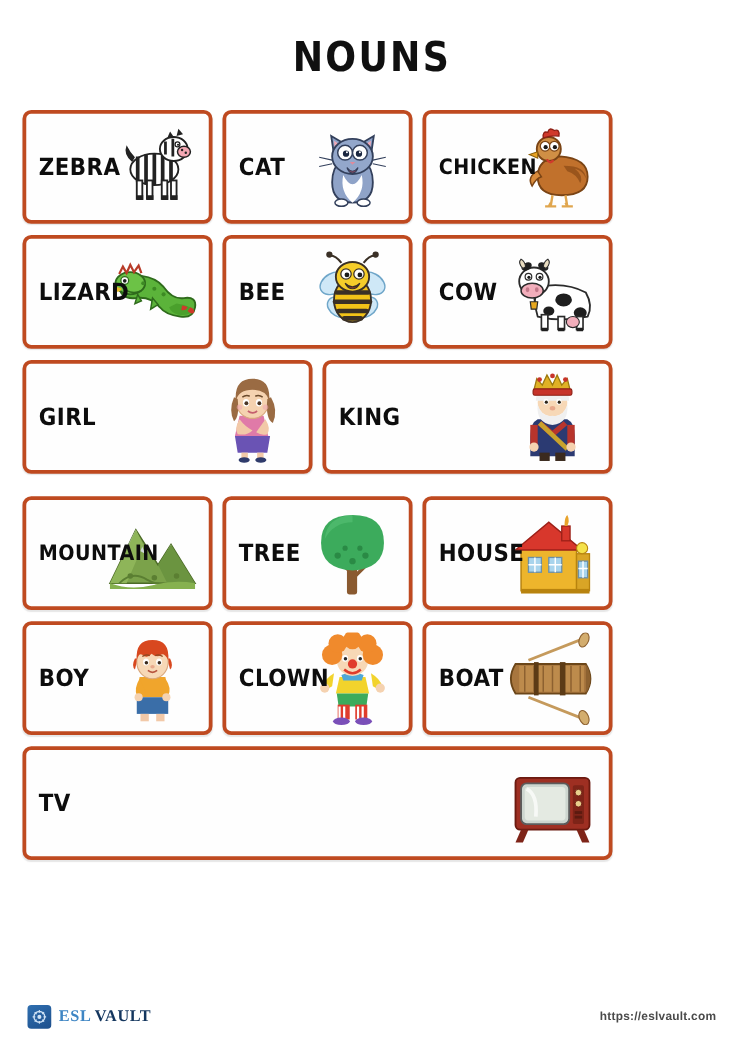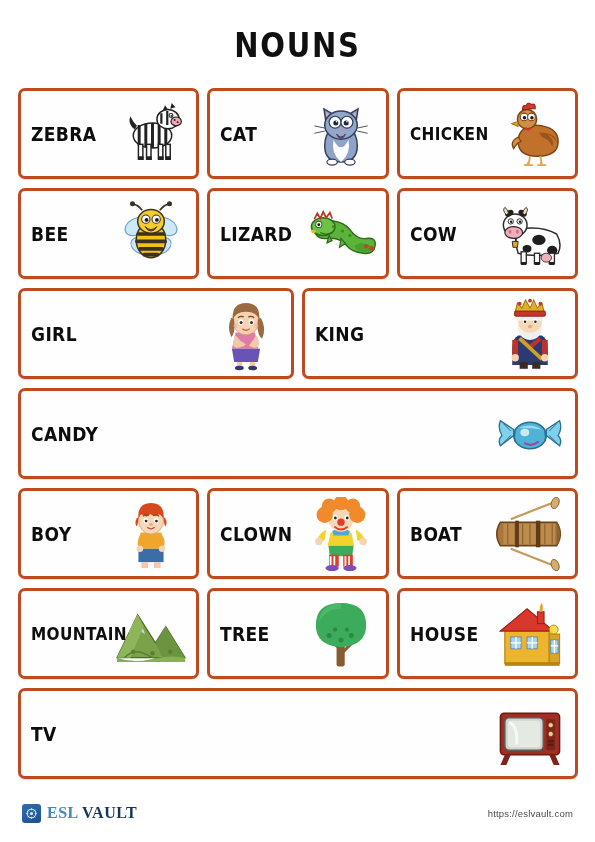--- a/index.html
+++ b/index.html
@@ -19,21 +19,21 @@
     letter-spacing: 2px;
     color: #101010;
     padding-top: 26px;
     padding-bottom: 14px;
     transform: scaleX(0.88);
   }
 
   .grid {
     position: absolute;
     left: 18px; top: 88px;
-    width: 560px;
+    width: 472px;
     display: flex;
     flex-direction: column;
     gap: 9px;
   }
   .row { display: flex; gap: 8px; }
 
   .card {
     position: relative;
     flex: 1 1 0;
     height: 91px;
@@ -80,31 +80,32 @@
   }
   .brand { display: flex; align-items: center; gap: 6px; }
   .brand-mark {
     width: 19px; height: 19px;
     border-radius: 3px;
     background: linear-gradient(150deg,#2f6fb0,#1d4f8c);
     display: flex; align-items: center; justify-content: center;
   }
   .brand-text {
     font-family: "Liberation Serif", serif;
-    font-size: 16px;
+    font-size: 13px;
     font-weight: 700;
     letter-spacing: 0.5px;
   }
   .brand-text .t1 { color: #3f86c4; }
   .brand-text .t2 { color: #14365e; }
   .site-url {
     font-family: "Liberation Sans", sans-serif;
     font-size: 9.5px;
     color: #4a4a4a;
     letter-spacing: 0.2px;
+    font-weight: bold;
   }
 </style>
 </head>
 <body>
 
 <div class="page">
 
   <div class="page-title">NOUNS</div>
 
   <div class="grid">
@@ -176,60 +177,60 @@
             <path d="M44 41 q3 6 7 1" stroke="#d03a2c" stroke-width="2.6" fill="none"></path>
             <path d="M50 80 l-2 12 M64 80 l2 12" stroke="#e0a64e" stroke-width="2.6"></path>
             <path d="M42 92 h12 M46 92 l2 -4 M60 92 h12 M66 92 l-2 -4" stroke="#e0a64e" stroke-width="2.4" fill="none"></path>
           </svg>
         </span>
       </div>
     </div>
 
     <div class="row">
       <div class="card">
+        <span class="word">LIZARD</span>
+        <span class="art">
+          <svg viewBox="0 0 100 100">
+            <path d="M14 44 q8 -14 24 -12 q16 2 24 12 q10 14 22 12 q14 -2 12 10 q-2 12 -16 10 q-16 -2 -22 -10 q-10 -12 -26 -10 q-16 2 -18 -12z" fill="#5bb33a" stroke="#2f6b1c" stroke-width="2"></path>
+            <path d="M76 62 q12 2 18 6 q-4 8 -16 6 q-8 -2 -10 -8z" fill="#4aa02c"></path>
+            <path d="M82 64 q4 0 6 2 q-2 4 -7 3z" fill="#cf3a2a"></path>
+            <path d="M91 66 q5 2 4 6 q-4 2 -7 -2z" fill="#cf3a2a"></path>
+            <ellipse cx="26" cy="40" rx="16" ry="12" fill="#6cc246" stroke="#2f6b1c" stroke-width="2"></ellipse>
+            <path d="M14 30 l4 -8 l4 7 l4 -9 l4 8 l5 -7 l3 8" stroke="#b83b28" stroke-width="2.4" fill="none"></path>
+            <circle cx="20" cy="37" r="4.2" fill="#fff" stroke="#2f6b1c" stroke-width="1.4"></circle>
+            <circle cx="20" cy="37.4" r="2" fill="#1a1a1a"></circle>
+            <path d="M12 44 q-4 2 -1 5 q4 1 6 -3z" fill="#e8bb2c"></path>
+            <path d="M22 48 q8 4 16 0" stroke="#2f6b1c" stroke-width="1.6" fill="none"></path>
+            <path d="M34 52 l-3 10 l7 -3z M50 56 l-2 12 l8 -5z" fill="#5bb33a" stroke="#2f6b1c" stroke-width="1.6"></path>
+            <circle cx="40" cy="40" r="2.2" fill="#3d8a24"></circle>
+              <circle cx="52" cy="46" r="2.2" fill="#3d8a24"></circle>
+            <circle cx="62" cy="52" r="2.2" fill="#3d8a24"></circle>
+          </svg>
+        </span>
+      </div>
+      <div class="card">
         <span class="word">BEE</span>
         <span class="art">
           <svg viewBox="0 0 100 100">
             <ellipse cx="30" cy="40" rx="16" ry="11" fill="#cfe8f7" stroke="#6fa6c9" stroke-width="1.6" transform="rotate(-28 30 40)"></ellipse>
             <ellipse cx="70" cy="40" rx="16" ry="11" fill="#cfe8f7" stroke="#6fa6c9" stroke-width="1.6" transform="rotate(28 70 40)"></ellipse>
             <ellipse cx="36" cy="66" rx="14" ry="10" fill="#cfe8f7" stroke="#6fa6c9" stroke-width="1.6" transform="rotate(30 36 66)"></ellipse>
             <ellipse cx="64" cy="66" rx="14" ry="10" fill="#cfe8f7" stroke="#6fa6c9" stroke-width="1.6" transform="rotate(-30 64 66)"></ellipse>
             <ellipse cx="50" cy="58" rx="20" ry="24" fill="#f2c318" stroke="#3a3026" stroke-width="2"></ellipse>
             <path d="M33 50 h34 M31 60 h38 M35 70 h30 M41 78 h18" stroke="#3a3026" stroke-width="5" stroke-linecap="round"></path>
             <ellipse cx="50" cy="33" rx="18" ry="16" fill="#f5cd2a" stroke="#3a3026" stroke-width="2"></ellipse>
             <circle cx="43" cy="30" r="5.6" fill="#fff" stroke="#3a3026" stroke-width="1.4"></circle>
             <circle cx="57" cy="30" r="5.6" fill="#fff" stroke="#3a3026" stroke-width="1.4"></circle>
             <circle cx="44" cy="31" r="2.6" fill="#1a1a1a"></circle>
             <circle cx="58" cy="31" r="2.6" fill="#1a1a1a"></circle>
             <path d="M42 40 q8 8 16 0 q-3 6 -8 6 q-5 0 -8 -6z" fill="#b8442f" stroke="#3a3026" stroke-width="1.2"></path>
             <path d="M38 18 q-6 -8 -12 -8" stroke="#3a3026" stroke-width="2.2" fill="none"></path>
             <path d="M62 18 q6 -8 12 -8" stroke="#3a3026" stroke-width="2.2" fill="none"></path>
             <circle cx="25" cy="9" r="3.4" fill="#3a3026"></circle>
               <circle cx="75" cy="9" r="3.4" fill="#3a3026"></circle>
-          </svg>
-        </span>
-      </div>
-      <div class="card">
-        <span class="word">LIZARD</span>
-        <span class="art">
-          <svg viewBox="0 0 100 100">
-            <path d="M14 44 q8 -14 24 -12 q16 2 24 12 q10 14 22 12 q14 -2 12 10 q-2 12 -16 10 q-16 -2 -22 -10 q-10 -12 -26 -10 q-16 2 -18 -12z" fill="#5bb33a" stroke="#2f6b1c" stroke-width="2"></path>
-            <path d="M76 62 q12 2 18 6 q-4 8 -16 6 q-8 -2 -10 -8z" fill="#4aa02c"></path>
-            <path d="M82 64 q4 0 6 2 q-2 4 -7 3z" fill="#cf3a2a"></path>
-            <path d="M91 66 q5 2 4 6 q-4 2 -7 -2z" fill="#cf3a2a"></path>
-            <ellipse cx="26" cy="40" rx="16" ry="12" fill="#6cc246" stroke="#2f6b1c" stroke-width="2"></ellipse>
-            <path d="M14 30 l4 -8 l4 7 l4 -9 l4 8 l5 -7 l3 8" stroke="#b83b28" stroke-width="2.4" fill="none"></path>
-            <circle cx="20" cy="37" r="4.2" fill="#fff" stroke="#2f6b1c" stroke-width="1.4"></circle>
-            <circle cx="20" cy="37.4" r="2" fill="#1a1a1a"></circle>
-            <path d="M12 44 q-4 2 -1 5 q4 1 6 -3z" fill="#e8bb2c"></path>
-            <path d="M22 48 q8 4 16 0" stroke="#2f6b1c" stroke-width="1.6" fill="none"></path>
-            <path d="M34 52 l-3 10 l7 -3z M50 56 l-2 12 l8 -5z" fill="#5bb33a" stroke="#2f6b1c" stroke-width="1.6"></path>
-            <circle cx="40" cy="40" r="2.2" fill="#3d8a24"></circle>
-              <circle cx="52" cy="46" r="2.2" fill="#3d8a24"></circle>
-            <circle cx="62" cy="52" r="2.2" fill="#3d8a24"></circle>
           </svg>
         </span>
       </div>
       <div class="card">
         <span class="word">COW</span>
         <span class="art">
           <svg viewBox="0 0 100 100">
             <path d="M34 44 q30 -6 52 6 q8 14 2 26 q-30 6 -54 0 q-6 -18 0 -32z" fill="#fff" stroke="#2b2b2b" stroke-width="2"></path>
             <ellipse cx="62" cy="58" rx="9" ry="7" fill="#1f1f1f"></ellipse>
             <ellipse cx="80" cy="72" rx="7" ry="6" fill="#1f1f1f"></ellipse>
@@ -311,33 +312,71 @@
             <rect x="29" y="19" width="42" height="7" rx="2" fill="#c7342a" stroke="#8d1f14" stroke-width="1.2"></rect>
             <circle cx="36" cy="9" r="2.6" fill="#c7342a"></circle>
             <circle cx="50" cy="5" r="2.6" fill="#c7342a"></circle>
             <circle cx="64" cy="9" r="2.6" fill="#c7342a"></circle>
           </svg>
         </span>
       </div>
     </div>
 
     <div class="row">
-      <div class="card">
-        <span class="word">CANDY</span>
-        <span class="art">
-          <svg viewBox="0 0 100 100">
-            <ellipse cx="50" cy="52" rx="22" ry="18" fill="#4fb3d8" stroke="#2a6f93" stroke-width="2"></ellipse>
-            <path d="M34 42 q16 -8 32 2 q-14 -2 -32 -2z" fill="#a9e2f5" opacity="0.8"></path>
-            <ellipse cx="43" cy="48" rx="6" ry="5" fill="#e9eff2" opacity="0.85"></ellipse>
-            <path d="M28 44 l-18 -12 q-4 10 2 20 q-6 6 -2 14 l18 -14z" fill="#7fd0ea" stroke="#2a6f93" stroke-width="1.8"></path>
-            <path d="M72 44 l18 -12 q4 10 -2 20 q6 6 2 14 l-18 -14z" fill="#7fd0ea" stroke="#2a6f93" stroke-width="1.8"></path>
-            <path d="M14 36 l10 10 M14 62 l10 -10 M86 36 l-10 10 M86 62 l-10 -10" stroke="#2a6f93" stroke-width="1.3" fill="none"></path>
-            <path d="M30 46 q-2 8 0 14" stroke="#2a6f93" stroke-width="1.8" fill="none"></path>
-            <path d="M70 46 q2 8 0 14" stroke="#2a6f93" stroke-width="1.8" fill="none"></path>
-            <path d="M42 62 q10 6 20 -2" stroke="#8f4fa8" stroke-width="3" fill="none"></path>
+    </div>
+
+    <div class="row">
+      <div class="card long">
+        <span class="word">MOUNTAIN</span>
+        <span class="art">
+          <svg viewBox="0 0 100 100">
+            <path d="M4 82 L32 24 L56 62 L70 40 L96 82z" fill="#7ba24a" stroke="#4c6b27" stroke-width="1.6"></path>
+            <path d="M32 24 L20 48 q10 -6 22 2z" fill="#cfd6da"></path>
+            <path d="M70 40 L62 54 q6 -4 12 1z" fill="#cfd6da"></path>
+            <path d="M4 82 L32 24 L40 40 L22 82z" fill="#8eb559"></path>
+            <path d="M56 62 L70 40 L96 82 L66 82z" fill="#6b9440"></path>
+            <path d="M14 82 q14 -14 30 -4 q14 8 28 4" stroke="#5b7f32" stroke-width="2" fill="none"></path>
+            <path d="M4 82 q22 8 46 2 q24 -6 46 -2 v6 h-92z" fill="#86b14f"></path>
+            <circle cx="26" cy="74" r="3" fill="#5b7f32"></circle>
+            <circle cx="52" cy="76" r="3" fill="#5b7f32"></circle>
+            <circle cx="76" cy="74" r="3" fill="#5b7f32"></circle>
+          </svg>
+        </span>
+      </div>
+      <div class="card">
+        <span class="word">TREE</span>
+        <span class="art">
+          <svg viewBox="0 0 100 100">
+            <rect x="44" y="62" width="11" height="32" rx="3" fill="#8a5a30"></rect>
+            <path d="M49 70 l-12 -10 M51 76 l12 -12" stroke="#8a5a30" stroke-width="4" fill="none" stroke-linecap="round"></path>
+            <path d="M50 8 q34 0 34 30 q0 28 -34 30 q-34 -2 -34 -30 q0 -30 34 -30z" fill="#3cab5c"></path>
+            <path d="M50 8 q-28 2 -30 26 q10 -18 30 -18z" fill="#57c274" opacity="0.6"></path>
+            <circle cx="34" cy="52" r="3.4" fill="#2a8a45"></circle>
+            <circle cx="50" cy="58" r="3.4" fill="#2a8a45"></circle>
+            <circle cx="64" cy="52" r="3.4" fill="#2a8a45"></circle>
+            <circle cx="42" cy="44" r="2.8" fill="#2a8a45"></circle>
+            <circle cx="58" cy="44" r="2.8" fill="#2a8a45"></circle>
+          </svg>
+        </span>
+      </div>
+      <div class="card">
+        <span class="word">HOUSE</span>
+        <span class="art">
+          <svg viewBox="0 0 100 100">
+            <rect x="16" y="44" width="60" height="46" fill="#edb52c" stroke="#b8830e" stroke-width="1.6"></rect>
+            <path d="M10 46 L46 16 L82 46z" fill="#d8372c" stroke="#9c2018" stroke-width="1.6"></path>
+            <rect x="60" y="20" width="9" height="16" fill="#d8372c" stroke="#9c2018" stroke-width="1.4"></rect>
+            <path d="M63 20 q0 -10 3 -12 q3 6 0 12z" fill="#e8a32c"></path>
+            <rect x="76" y="50" width="14" height="40" fill="#d9a526" stroke="#b8830e" stroke-width="1.4"></rect>
+            <rect x="24" y="54" width="14" height="16" fill="#a8d4ec" stroke="#6b8fa8" stroke-width="1.4"></rect>
+            <rect x="46" y="54" width="14" height="16" fill="#a8d4ec" stroke="#6b8fa8" stroke-width="1.4"></rect>
+            <rect x="78" y="58" width="10" height="18" fill="#a8d4ec" stroke="#6b8fa8" stroke-width="1.4"></rect>
+            <path d="M31 54 v16 M24 62 h14 M53 54 v16 M46 62 h14 M83 58 v18 M78 66 h10" stroke="#fff" stroke-width="1.6"></path>
+            <circle cx="82" cy="44" r="6" fill="#f5e24a" stroke="#b8830e" stroke-width="1.2"></circle>
+            <rect x="16" y="88" width="74" height="5" fill="#b8830e"></rect>
           </svg>
         </span>
       </div>
     </div>
 
     <div class="row">
       <div class="card">
         <span class="word">BOY</span>
         <span class="art">
           <svg viewBox="0 0 100 100">
@@ -407,74 +446,20 @@
             <path d="M24 30 L80 8" stroke="#c59a5c" stroke-width="3"></path>
             <ellipse cx="84" cy="8" rx="5" ry="8" fill="#d3ad6e" stroke="#8d6130" stroke-width="1.2" transform="rotate(22 84 8)"></ellipse>
             <path d="M24 70 L80 92" stroke="#c59a5c" stroke-width="3"></path>
             <ellipse cx="84" cy="92" rx="5" ry="8" fill="#d3ad6e" stroke="#8d6130" stroke-width="1.2" transform="rotate(-22 84 92)"></ellipse>
           </svg>
         </span>
       </div>
     </div>
 
     <div class="row">
-      <div class="card long">
-        <span class="word">MOUNTAIN</span>
-        <span class="art">
-          <svg viewBox="0 0 100 100">
-            <path d="M4 82 L32 24 L56 62 L70 40 L96 82z" fill="#7ba24a" stroke="#4c6b27" stroke-width="1.6"></path>
-            <path d="M32 24 L20 48 q10 -6 22 2z" fill="#cfd6da"></path>
-            <path d="M70 40 L62 54 q6 -4 12 1z" fill="#cfd6da"></path>
-            <path d="M4 82 L32 24 L40 40 L22 82z" fill="#8eb559"></path>
-            <path d="M56 62 L70 40 L96 82 L66 82z" fill="#6b9440"></path>
-            <path d="M14 82 q14 -14 30 -4 q14 8 28 4" stroke="#5b7f32" stroke-width="2" fill="none"></path>
-            <path d="M4 82 q22 8 46 2 q24 -6 46 -2 v6 h-92z" fill="#86b14f"></path>
-            <circle cx="26" cy="74" r="3" fill="#5b7f32"></circle>
-            <circle cx="52" cy="76" r="3" fill="#5b7f32"></circle>
-            <circle cx="76" cy="74" r="3" fill="#5b7f32"></circle>
-          </svg>
-        </span>
-      </div>
-      <div class="card">
-        <span class="word">TREE</span>
-        <span class="art">
-          <svg viewBox="0 0 100 100">
-            <rect x="44" y="62" width="11" height="32" rx="3" fill="#8a5a30"></rect>
-            <path d="M49 70 l-12 -10 M51 76 l12 -12" stroke="#8a5a30" stroke-width="4" fill="none" stroke-linecap="round"></path>
-            <path d="M50 8 q34 0 34 30 q0 28 -34 30 q-34 -2 -34 -30 q0 -30 34 -30z" fill="#3cab5c"></path>
-            <path d="M50 8 q-28 2 -30 26 q10 -18 30 -18z" fill="#57c274" opacity="0.6"></path>
-            <circle cx="34" cy="52" r="3.4" fill="#2a8a45"></circle>
-            <circle cx="50" cy="58" r="3.4" fill="#2a8a45"></circle>
-            <circle cx="64" cy="52" r="3.4" fill="#2a8a45"></circle>
-            <circle cx="42" cy="44" r="2.8" fill="#2a8a45"></circle>
-            <circle cx="58" cy="44" r="2.8" fill="#2a8a45"></circle>
-          </svg>
-        </span>
-      </div>
-      <div class="card">
-        <span class="word">HOUSE</span>
-        <span class="art">
-          <svg viewBox="0 0 100 100">
-            <rect x="16" y="44" width="60" height="46" fill="#edb52c" stroke="#b8830e" stroke-width="1.6"></rect>
-            <path d="M10 46 L46 16 L82 46z" fill="#d8372c" stroke="#9c2018" stroke-width="1.6"></path>
-            <rect x="60" y="20" width="9" height="16" fill="#d8372c" stroke="#9c2018" stroke-width="1.4"></rect>
-            <path d="M63 20 q0 -10 3 -12 q3 6 0 12z" fill="#e8a32c"></path>
-            <rect x="76" y="50" width="14" height="40" fill="#d9a526" stroke="#b8830e" stroke-width="1.4"></rect>
-            <rect x="24" y="54" width="14" height="16" fill="#a8d4ec" stroke="#6b8fa8" stroke-width="1.4"></rect>
-            <rect x="46" y="54" width="14" height="16" fill="#a8d4ec" stroke="#6b8fa8" stroke-width="1.4"></rect>
-            <rect x="78" y="58" width="10" height="18" fill="#a8d4ec" stroke="#6b8fa8" stroke-width="1.4"></rect>
-            <path d="M31 54 v16 M24 62 h14 M53 54 v16 M46 62 h14 M83 58 v18 M78 66 h10" stroke="#fff" stroke-width="1.6"></path>
-            <circle cx="82" cy="44" r="6" fill="#f5e24a" stroke="#b8830e" stroke-width="1.2"></circle>
-            <rect x="16" y="88" width="74" height="5" fill="#b8830e"></rect>
-          </svg>
-        </span>
-      </div>
-    </div>
-
-    <div class="row">
       <div class="card">
         <span class="word">TV</span>
         <span class="art">
           <svg viewBox="0 0 100 100">
             <rect x="10" y="22" width="80" height="56" rx="5" fill="#9e2f22" stroke="#6b1a10" stroke-width="2"></rect>
             <rect x="16" y="28" width="52" height="44" rx="6" fill="#cdd6cf" stroke="#5c5c5c" stroke-width="2"></rect>
             <rect x="20" y="32" width="44" height="36" rx="4" fill="#e4eae2"></rect>
             <path d="M22 34 q12 6 10 30" stroke="#fff" stroke-width="4" opacity="0.7" fill="none"></path>
             <rect x="72" y="30" width="12" height="42" rx="2" fill="#7e2418"></rect>
             <circle cx="78" cy="38" r="3.6" fill="#e8cf8c" stroke="#6b1a10" stroke-width="1"></circle>

